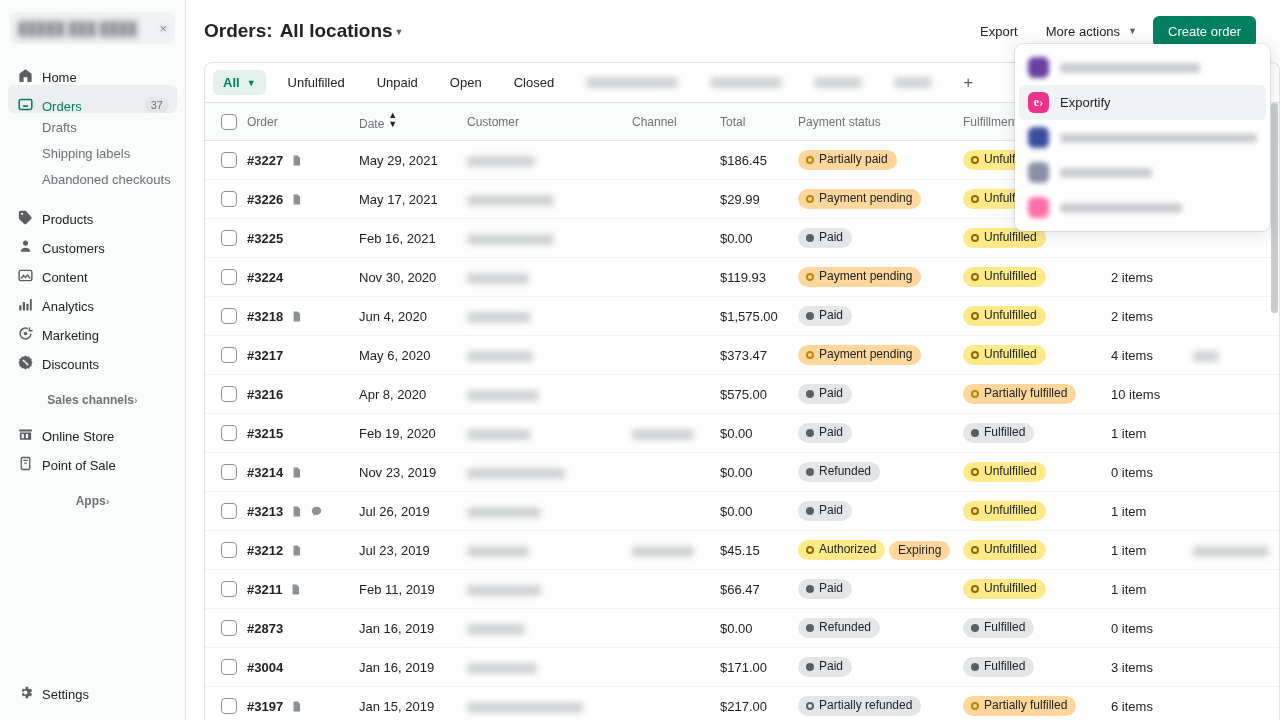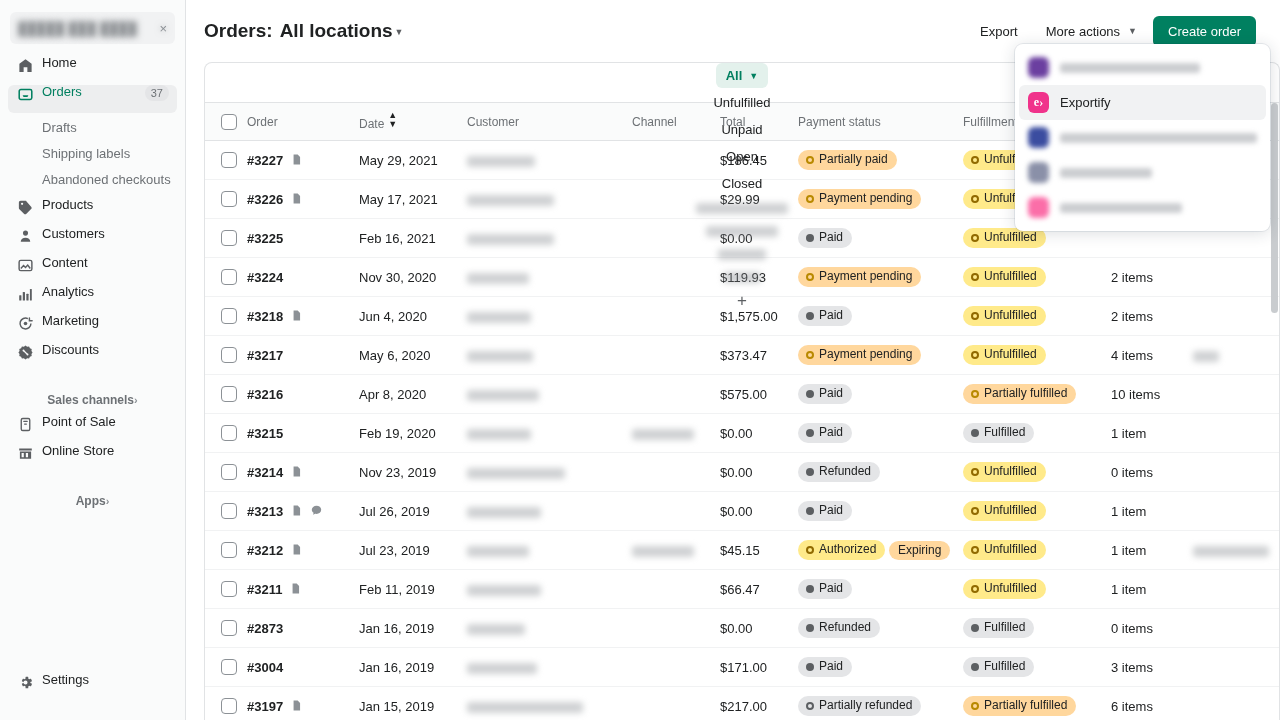--- a/index.html
+++ b/index.html
@@ -30,21 +30,21 @@
     padding: 0 8px;
     justify-content: space-between;
   }
   .blur { color: transparent; text-shadow: 0 0 6px rgba(90,95,100,0.62); user-select:none; }
   .blur-soft { color: transparent; text-shadow: 0 0 6px rgba(120,125,130,0.55); user-select:none; }
   .store-name { font-size: 13px; font-weight: 600; letter-spacing: .1px; }
   .store-x { font-size: 13px; color: #8c9196; }
 
   .nav-list { padding: 0 8px; }
   .nav-item {
-    display: flex; align-items: flex-start;
+    display: flex; align-items: flex-end;
     height: 28px;
     border-radius: 6px;
     padding: 0 8px;
     margin-bottom: 1px;
     font-size: 13px;
     color: #202223;
     cursor: pointer;
     position: relative;
   }
   .nav-item.active { background: #edeeef; }
@@ -111,24 +111,23 @@
   .card {
     margin: 0 0 0 18px;
     border: 1px solid #e1e3e5; border-bottom: none;
     border-radius: 8px 8px 0 0;
     background: #fff;
     height: 659px;
     overflow: hidden;
     position: relative;
   }
   .tabs {
-    display: flex; align-items: center; gap: 2px;
+    display: flex; align-items: center; gap: 12px;
     height: 40px; padding: 0 8px;
     border-bottom: 1px solid #e1e3e5;
-    flex-direction: column;
   }
   .tab {
     font-size: 13px; color: #202223;
     padding: 5px 10px; border-radius: 6px; cursor: pointer;
     display: inline-flex; align-items: center; gap: 5px;
     white-space: nowrap;
   }
   .tab.active { background: #e3f1ec; color: #007f5f; font-weight: 600; }
   .tab-add { font-size: 17px; color: #5c5f62; padding: 2px 9px; cursor: pointer; line-height: 1; }
 
@@ -156,21 +155,21 @@
   .c-total  { width: 78px; }
   .c-pay    { width: 165px; }
   .c-ful    { width: 148px; }
   .c-items  { width: 82px; }
   .c-tags   { width: 120px; }
 
   .cbx {
     width: 16px; height: 16px; border: 1.5px solid #8c9196;
     border-radius: 4px; background: #fff; display: block; cursor: pointer;
   }
-  .order-cell { display: flex; gap: 7px; }
+  .order-cell { display: flex; align-items: center; gap: 7px; }
   .order-no { font-weight: 600; font-size: 13px; }
   .row-ico { color: #8c9196; display: inline-flex; }
   .row-ico svg { width: 13px; height: 13px; display:block; }
   .sort-ico { display:inline-block; margin-left:4px; color:#202223; font-size:9px; line-height:1; position:relative; top:-1px;}
 
   .badge {
     display: inline-flex; align-items: center; gap: 5px;
     font-size: 12px; border-radius: 10px;
     padding: 2px 9px 3px 8px; line-height: 15px;
     color: #202223; white-space: nowrap;
@@ -332,35 +331,35 @@
         <span class="nav-label">Discounts</span>
       </div>
 
       <div class="section-head">
         <span>Sales channels</span>
         <span class="chev">›</span>
       </div>
 
       <div class="nav-item">
         <span class="nav-ico">
+          <svg viewBox="0 0 20 20" fill="currentColor">
+              <path d="M2.6 4.2h14.8v2.3H2.6zM3.4 7.6h13.2v8.6H3.4zm2 1.8v5h2.6v-5zm5 0v5h2.6v-5z"></path>
+            </svg>
+        </span>
+        <span class="nav-label">Online Store</span>
+      </div>
+
+      <div class="nav-item">
+        <span class="nav-ico">
           <svg viewBox="0 0 20 20" fill="none" stroke="currentColor" stroke-width="1.6">
             <rect x="5" y="3" width="10" height="14" rx="1.8"></rect>
               <path d="M8 6.3h4M9 9.5h2" stroke-linecap="round"></path>
           </svg>
         </span>
         <span class="nav-label">Point of Sale</span>
-      </div>
-
-      <div class="nav-item">
-        <span class="nav-ico">
-          <svg viewBox="0 0 20 20" fill="currentColor">
-              <path d="M2.6 4.2h14.8v2.3H2.6zM3.4 7.6h13.2v8.6H3.4zm2 1.8v5h2.6v-5zm5 0v5h2.6v-5z"></path>
-            </svg>
-        </span>
-        <span class="nav-label">Online Store</span>
       </div>
 
       <div class="section-head">
         <span>Apps</span>
         <span class="chev">›</span>
       </div>
     </nav>
 
     <div class="sidebar-bottom">
       <div class="nav-item">

